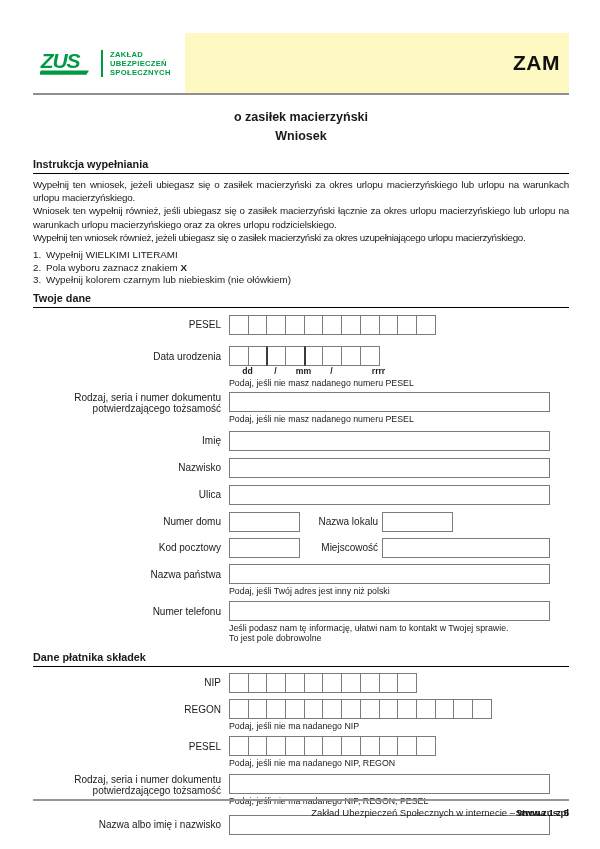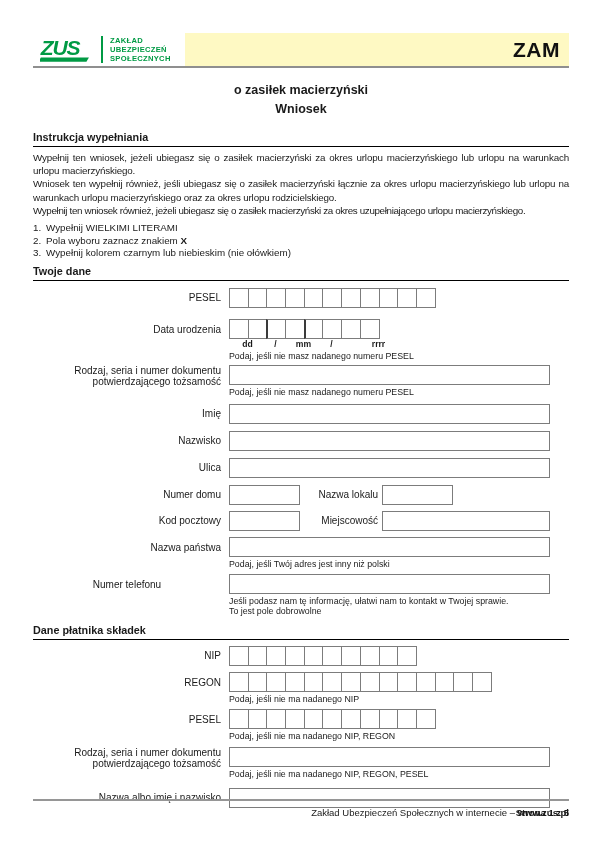--- a/index.html
+++ b/index.html
@@ -4,21 +4,21 @@
 <style>
   * { margin:0; padding:0; box-sizing:border-box; }
   html,body { background:#e8e8e8; }
   body { font-family:"Liberation Sans","DejaVu Sans",sans-serif; color:#1a1a1a; }
   .page {
     position:relative; width:600px; height:849px; background:#ffffff;
     margin:0 auto; overflow:hidden;
     padding:33px 31px 0 33px;
   }
   
-  .hdr { display:flex; height:35px; border-bottom:2px solid #8f8f8f; }
+  .hdr { display:flex; height:62px; border-bottom:2px solid #8f8f8f; }
   .hdr-logo { width:152px; background:#fff; display:flex; align-items:center; gap:7px; padding-left:7px; }
   .logo-svg { display:block; }
   .logo-divider { width:2px; height:27px; background:#009A44; }
   .org-lines { color:#009A44; font-size:7.6px; font-weight:bold; line-height:9px; letter-spacing:.3px; }
   .hdr-banner { flex:1; background:#fef9c3; display:flex; align-items:center; justify-content:flex-end; }
   .form-code { font-size:21px; font-weight:bold; color:#111; padding-right:9px; letter-spacing:.5px; }
   
   .title { text-align:center; margin-top:13px; font-weight:bold; font-size:12.5px; line-height:19px; }
   
   .sec-head { font-weight:bold; font-size:10.8px; border-bottom:1.6px solid #000; padding-bottom:3px; }
@@ -210,21 +210,21 @@
 
     <div class="form-row mb-country" style="align-items:flex-start;">
       <div class="lbl" style="padding-top:5px;">Nazwa państwa</div>
       <div class="fld">
         <div class="ibox wide"></div>
         <div class="helper">Podaj, jeśli Twój adres jest inny niż polski</div>
       </div>
     </div>
 
     <div class="form-row" style="align-items:flex-start;">
-      <div class="lbl" style="padding-top:5px;text-align:center;">Numer telefonu</div>
+      <div class="lbl" style="padding-top:5px;">Numer telefonu</div>
       <div class="fld">
         <div class="ibox wide"></div>
         <div class="helper">Jeśli podasz nam tę informację, ułatwi nam to kontakt w Twojej sprawie.</div>
         <div class="helper" style="margin-top:0;">To jest pole dobrowolne</div>
       </div>
     </div>
   </div>
 
   <div class="sec-head sec-platnik">Dane płatnika składek</div>
 

